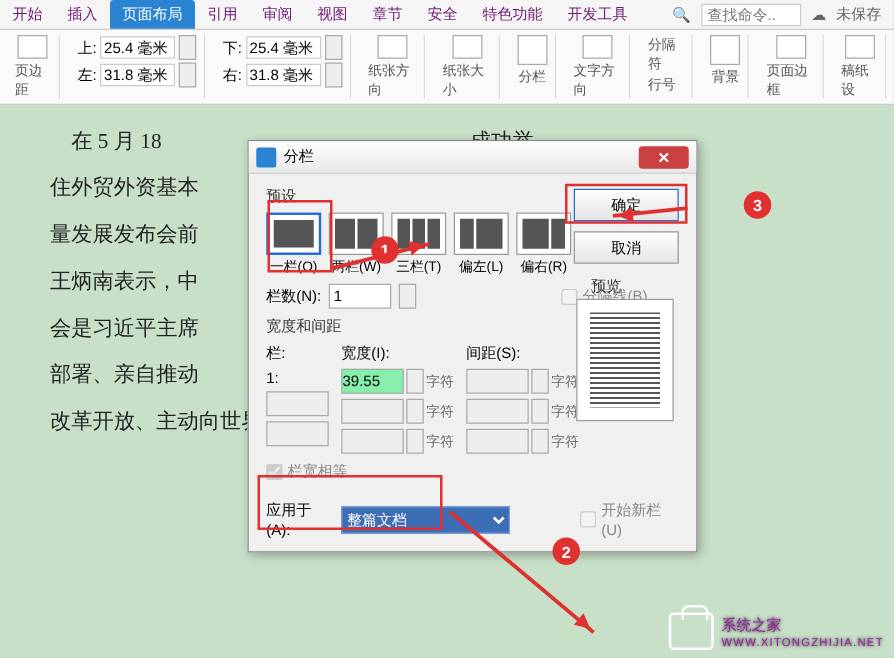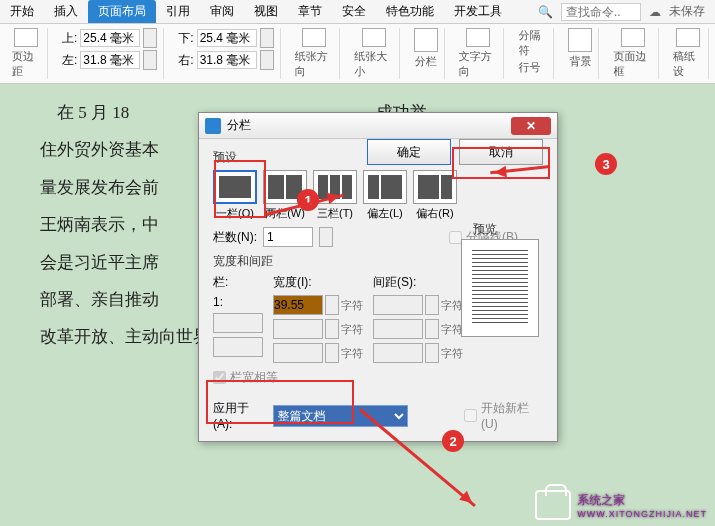--- a/index.html
+++ b/index.html
@@ -1,18 +1,18 @@
 <!DOCTYPE html>
 <html><head>
 <meta charset="utf-8">
 <style>
 *{margin:0;padding:0;box-sizing:border-box;font-family:"Microsoft YaHei","SimSun",sans-serif;font-size:12px}
 body{width:715px;height:526px;background:#c8e0c8;overflow:hidden;position:relative}
 .ribbon-tabs{height:24px;background:#f5f5f5;display:flex;align-items:center;border-bottom:1px solid #ccc}
-.tab{padding:3px 10px;cursor:pointer;color:#000000}
+.tab{padding:3px 10px;cursor:pointer;color:#701a75}
 .tab.active{background:#2a84d2;color:#fff;border-radius:3px 3px 0 0}
 .ribbon-right{margin-left:auto;display:flex;align-items:center;gap:8px;padding-right:10px;color:#666}
 .ribbon-toolbar{height:60px;background:#fafafa;border-bottom:1px solid #ccc;display:flex;align-items:center;padding:4px 6px;gap:8px}
 .tb-group{display:flex;flex-direction:column;gap:2px;align-items:center;padding:0 6px;border-right:1px solid #ddd;height:100%}
 .tb-icon{width:24px;height:24px;border:1px solid #aaa;background:#fff}
 .tb-label{font-size:11px;color:#555}
 .spin-row{display:flex;align-items:center;gap:3px;font-size:11px}
 .spin-row input{width:60px;height:18px;border:1px solid #ccc;padding:0 2px}
 .search-input{border:1px solid #ccc;width:80px;height:18px;padding:0 4px;color:#999}
 
@@ -31,30 +31,30 @@
 .preset-box.sel{border:2px solid #2a6dd2}
 .preset-col{background:#555;height:100%;flex:1}
 .preset-lbl{font-size:11px;margin-top:2px}
 .row{display:flex;align-items:center;gap:6px;margin:6px 0}
 .row label{font-size:12px}
 .num-input{width:50px;height:20px;border:1px solid #aaa;background:#fff;padding:0 3px}
 .spinner{width:14px;height:20px;border:1px solid #aaa;background:#eee}
 .wd-grid{display:flex;gap:10px}
 .wd-col{display:flex;flex-direction:column;gap:4px}
 .wd-cell{display:flex;align-items:center;gap:2px}
-.wd-cell input{width:50px;height:20px;border:1px solid #aaa;background:#a16207}
+.wd-cell input{width:50px;height:20px;border:1px solid #aaa;background:#86efac}
 .wd-cell input:disabled{background:#eee}
 .unit{font-size:11px;color:#666}
 .chk{display:flex;align-items:center;gap:4px;font-size:12px;color:#888}
 .chk input{width:13px;height:13px}
 .preview-box{position:absolute;right:18px;top:108px;width:78px;height:98px;border:1px solid #999;background:#fff;padding:10px}
 .preview-lines{width:100%;height:100%;background:repeating-linear-gradient(#555 0 1px,transparent 1px 4px)}
 .apply-row{display:flex;align-items:center;gap:6px;margin-top:14px}
 .apply-row select{width:140px;height:22px;border:1px solid #7a9fd4;background:#3d6db5;color:#fff}
-.dlg-btns{position:absolute;right:14px;top:26px;display:flex;flex-direction:row;gap:8px}
+.dlg-btns{position:absolute;right:14px;top:38px;display:flex;flex-direction:column;gap:8px}
 .dlg-btn{width:84px;height:26px;border:1px solid #999;background:linear-gradient(#fdfdfd,#e5e5e5);cursor:pointer}
 .dlg-btn.primary{border:1.5px solid #2a6dd2}
 
 .anno{position:absolute;pointer-events:none}
 .anno-box{position:absolute;border:2.5px solid #e03030}
 .anno-circle{position:absolute;width:22px;height:22px;border-radius:50%;background:#e03030;color:#fff;display:flex;align-items:center;justify-content:center;font-weight:bold;font-size:13px}
 .anno-arrow{position:absolute;height:3px;background:#e03030;transform-origin:left center}
 .anno-arrow::after{content:"";position:absolute;right:-2px;top:-5px;border:6px solid transparent;border-left:12px solid #e03030}
 
 .watermark{position:absolute;right:8px;bottom:6px;display:flex;align-items:center;gap:6px;color:#a21caf;font-size:14px;text-shadow:0 0 3px #000}

